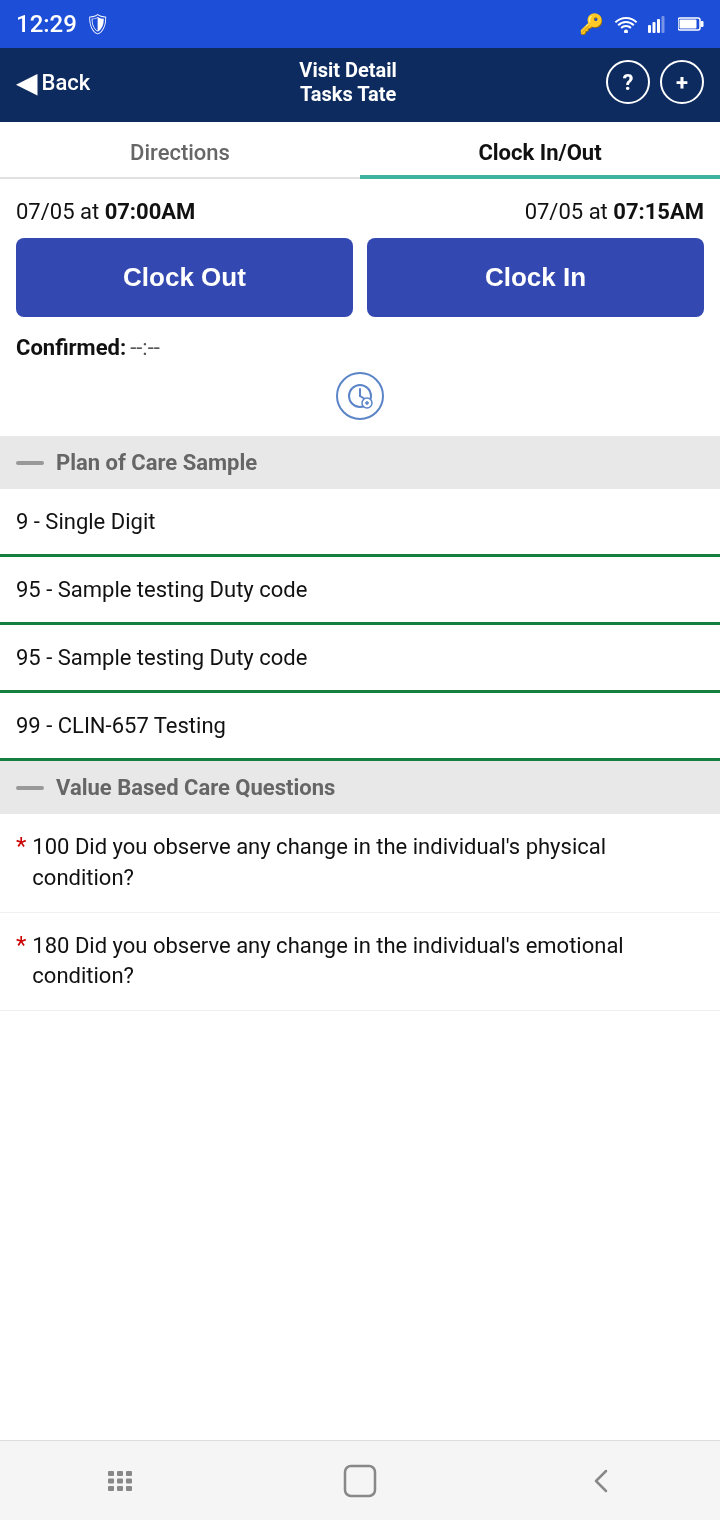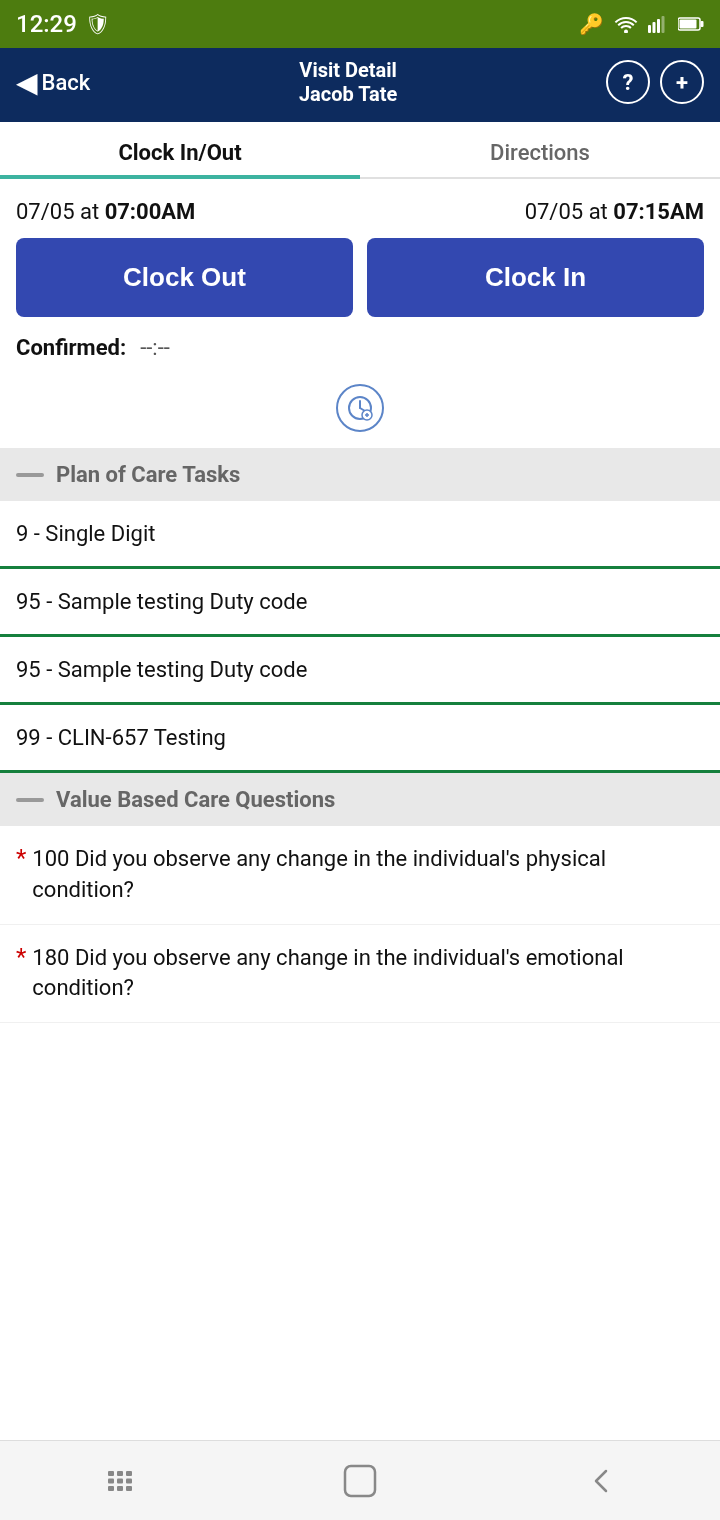--- a/index.html
+++ b/index.html
@@ -8,21 +8,21 @@
       width: 720px;
       min-height: 1520px;
       font-family: 'Roboto', Arial, sans-serif;
       background: #f5f5f5;
       display: flex;
       flex-direction: column;
     }
 
     
     .status-bar {
-      background: #4d7c0f;
+      background: #1d4ed8;
       color: white;
       height: 48px;
       display: flex;
       align-items: center;
       justify-content: space-between;
       padding: 0 16px;
       font-size: 24px;
       font-weight: 500;
     }
     .status-bar-left { display: flex; align-items: center; gap: 8px; }
@@ -150,22 +150,22 @@
       border: none;
       border-radius: 8px;
       padding: 24px 0;
       font-size: 26px;
       font-weight: bold;
       cursor: pointer;
     }
     .confirmed-row {
       display: flex;
       align-items: center;
-      gap: 14px;
-      margin-bottom: 24px;
+      gap: 4px;
+      margin-bottom: 12px;
     }
     .confirmed-text {
       font-size: 22px;
       font-weight: bold;
       color: #111;
     }
     .confirmed-value {
       font-size: 22px;
       color: #555;
     }
@@ -289,38 +289,38 @@
   </div>
 </div>
 
 <div class="header">
   <div class="header-back">
     <span class="header-back-arrow">◀</span>
     <span>Back</span>
   </div>
   <div class="header-title-block">
     <div class="header-title">Visit Detail</div>
-    <div class="header-subtitle">Jacob Tate</div>
+    <div class="header-subtitle">Tasks Tate</div>
   </div>
   <div class="header-actions">
     <div class="header-icon-btn">
       <span>?</span>
     </div>
     <div class="header-icon-btn">
       <span>+</span>
     </div>
   </div>
 </div>
 
 <div class="tabs">
+  <div class="tab inactive">
+    <span>Directions</span>
+  </div>
   <div class="tab active">
     <span>Clock In/Out</span>
-  </div>
-  <div class="tab inactive">
-    <span>Directions</span>
   </div>
 </div>
 
 <div class="content">
 
   <div class="clock-section">
     <div class="clock-times">
       <div class="clock-time">
         <span>07/05 at </span><strong>07:00AM</strong>
       </div>
@@ -345,21 +345,21 @@
           <circle cx="20" cy="20" r="5" fill="white" stroke="#5c85c8" stroke-width="1.5"></circle>
           <line x1="18" y1="20" x2="22" y2="20" stroke="#5c85c8" stroke-width="1.5"></line>
           <line x1="20" y1="18" x2="20" y2="22" stroke="#5c85c8" stroke-width="1.5"></line>
         </svg>
       </div>
     </div>
   </div>
 
   <div class="section-header">
     <div class="section-header-line"></div>
-    <span class="section-header-title">Plan of Care Tasks</span>
+    <span class="section-header-title">Plan of Care Sample</span>
   </div>
 
   <div>
     <div class="task-item">
       <span>9 - Single Digit</span>
     </div>
     <div class="task-item">
       <span>95 - Sample testing Duty code</span>
     </div>
     <div class="task-item">

